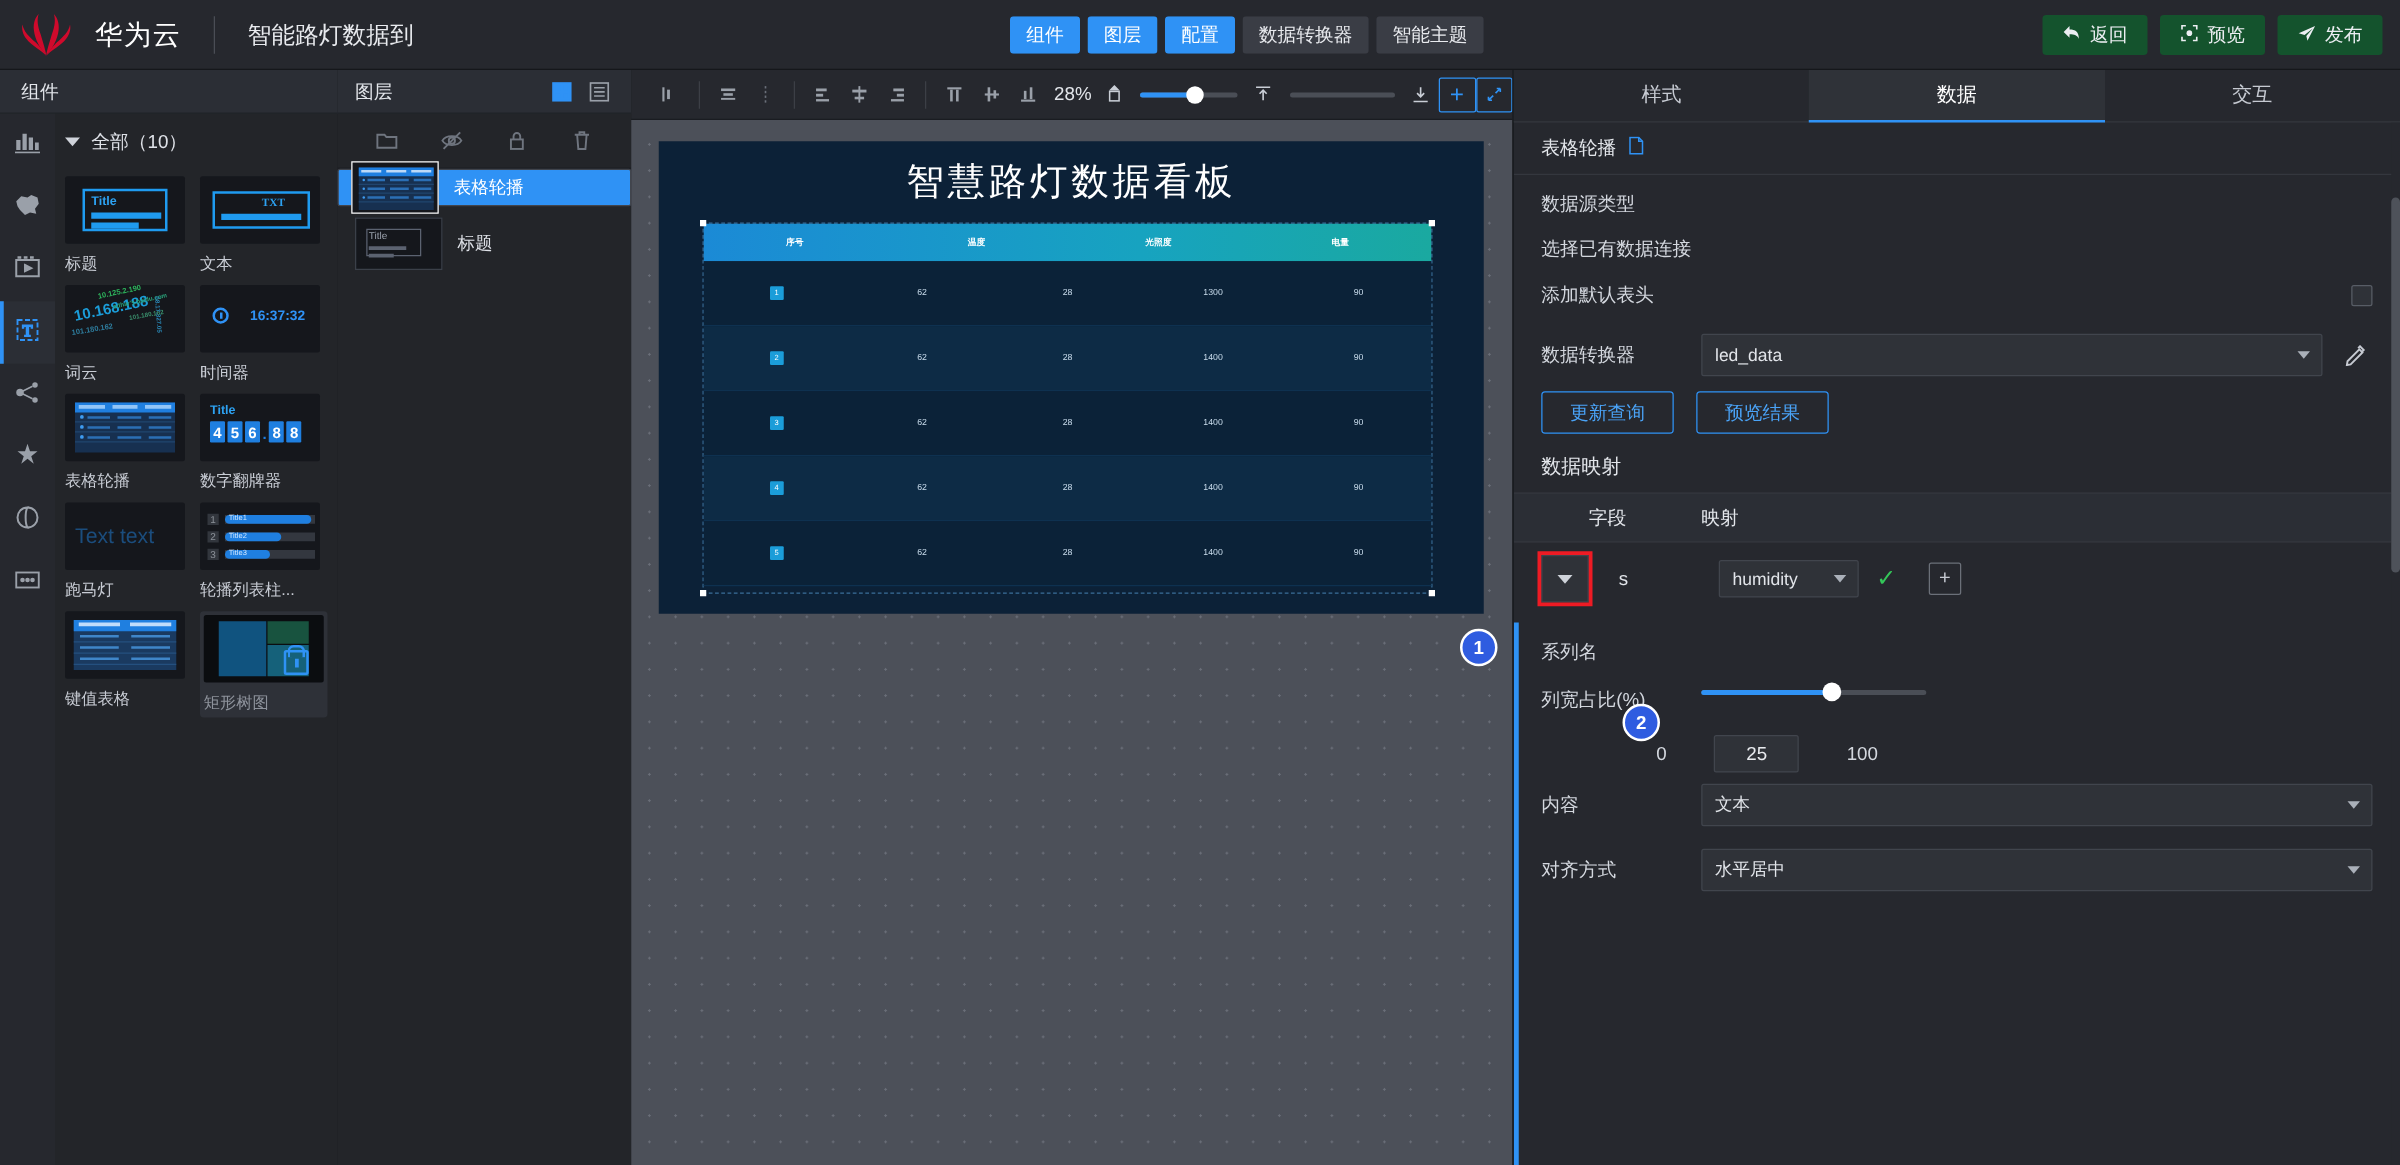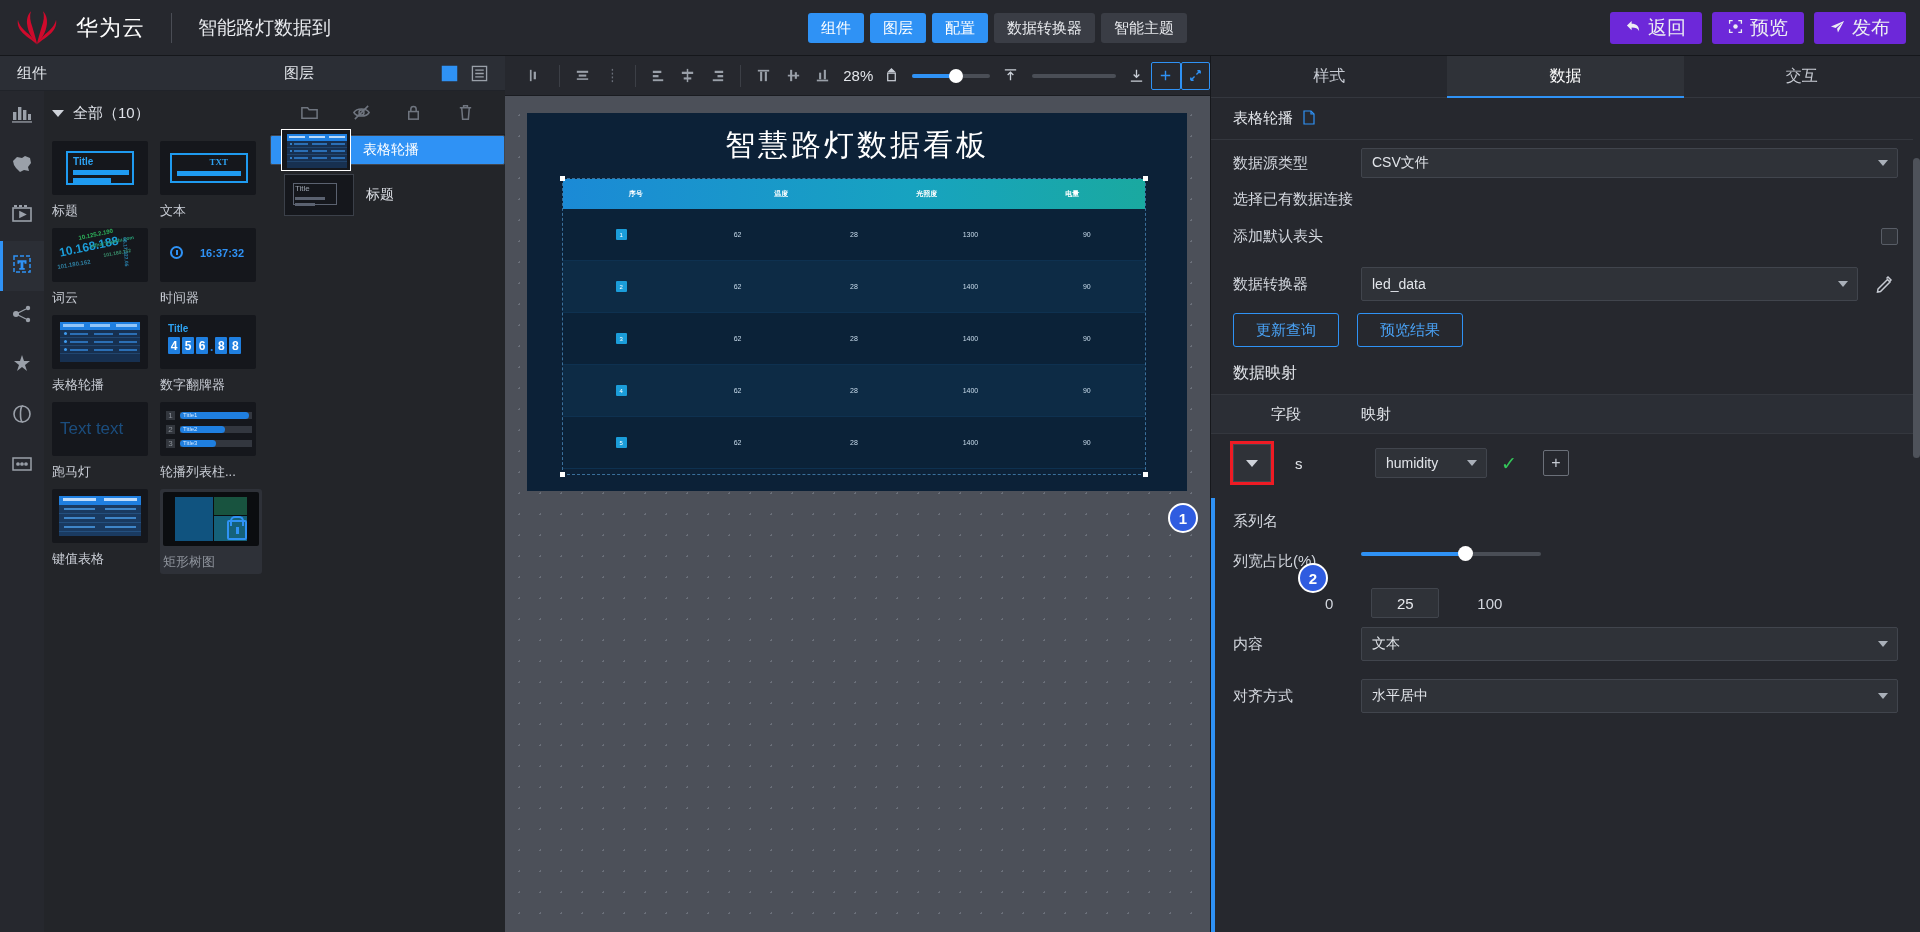--- a/index.html
+++ b/index.html
@@ -27,22 +27,22 @@
   .navbtn{
     height:30px; min-width:52px; padding:0 12px; border-radius:3px;
     display:flex; align-items:center; justify-content:center;
     font-size:15px; color:#e8eaee; background:#3a3d45; cursor:pointer;
     border:1px solid transparent;
   }
   .navbtn.active{ background:#2f92f5; color:#ffffff; }
 
   .nav-right{ position:absolute; right:14px; top:0; height:56px; display:flex; align-items:center; gap:10px; }
   .topbtn{
-    height:32px; padding:0 16px; border-radius:3px; background:#6d28d9;
-    display:flex; align-items:center; gap:7px; font-size:19px; color:#eceef2; cursor:pointer;
+    height:32px; padding:0 16px; border-radius:3px; background:#14532d;
+    display:flex; align-items:center; gap:7px; font-size:15px; color:#eceef2; cursor:pointer;
   }
   .topbtn svg{ width:15px; height:15px; fill:#eceef2; }
 
   
   .rail{
     position:absolute; left:0; top:91px; width:44px; height:841px;
     background:#26282e;
   }
   .rail-item{
     width:44px; height:50px; display:flex; align-items:center; justify-content:center;
@@ -871,26 +871,20 @@
         <span>
           <svg viewBox="0 0 14 15" fill="none" stroke="#2f92f5" stroke-width="1.2">
               <path d="M2 1h7l3 3v10H2z"></path>
               <path d="M9 1v3h3"></path>
             </svg>
         </span>
       </div>
 
       <div class="row">
         <span class="lbl">数据源类型</span>
-        <span class="ctrl">
-          <span class="sel" style="display:flex;">
-            <span>CSV文件</span>
-            <span class="chev"></span>
-          </span>
-        </span>
       </div>
 
       <div style="padding:4px 22px 2px 22px;font-size:15px;color:#d3d7de;">选择已有数据连接</div>
 
       <div class="row" style="min-height:50px;">
         <span class="lbl" style="width:auto;flex:1;">添加默认表头</span>
         <span class="checkbox"></span>
       </div>
 
       <div class="row">

